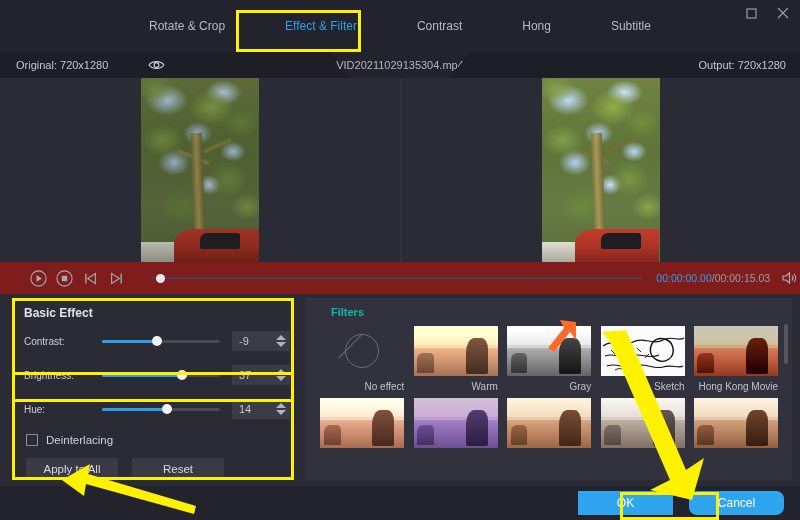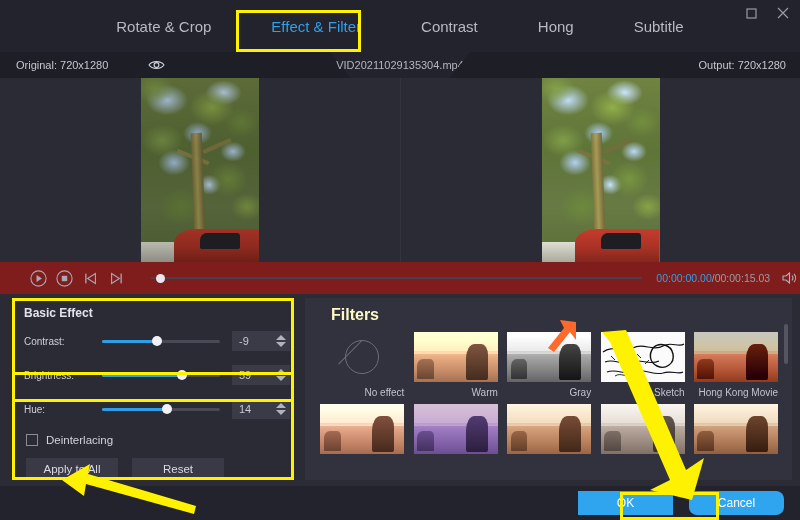--- a/index.html
+++ b/index.html
@@ -19,21 +19,21 @@
     position: absolute; left: 0; top: 0; width: 800px; height: 52px;
     background: #23232d;
     display: flex; align-items: center; justify-content: center;
   }
   .tabs { display: flex; align-items: center; gap: 0px; }
   .tab {
     position: relative;
     padding: 12px 30px;
     height: 52px;
     display: flex; align-items: center; justify-content: center;
-    font-size: 15px; color: #b9b9c2;
+    font-size: 12px; color: #b9b9c2;
     cursor: pointer;
     white-space: nowrap;
   }
   .tab.active { color: #2f9fe8; }
 
   .winctrls {
     position: absolute; right: 6px; top: 0; height: 26px;
     display: flex; align-items: center; gap: 10px;
   }
   .wbtn {
@@ -297,21 +297,21 @@
     border: 3px solid #fff200; pointer-events: none; z-index: 31;
   }
 
   
   .filters {
     position: absolute; left: 305px; top: 4px;
     width: 487px; height: 182px;
     background: #32323f;
   }
   .filters-title {
-    font-size: 16px; font-weight: bold; color: #fef9c3;
+    font-size: 11px; font-weight: bold; color: #14b8a6;
     margin: 8px 0 0 12px;
     padding-left: 14px;
   }
   .fgrid {
     display: grid;
     grid-template-columns: repeat(5, 1fr);
     gap: 6px 8px;
     margin: 8px 14px 0 14px;
   }
   .fcell { display: flex; flex-direction: column; align-items: flex-end; cursor: pointer; }
@@ -554,21 +554,21 @@
 
 
       <div class="slider-row">
         <span class="slider-label">Brightness:</span>
         <div class="slider">
           <div class="slider-track"></div>
           <div class="slider-fill" id="fill-2" style="width: 68%;"></div>
           <div class="slider-knob" id="knob-2" style="left: 68%;"></div>
         </div>
         <div class="spin">
-          <span class="spin-val">59</span>
+          <span class="spin-val">37</span>
           <span class="spin-arrows">
             <span class="ar up"></span>
             <span class="ar dn"></span>
           </span>
         </div>
       </div>
 
       <div class="slider-row">
         <span class="slider-label">Hue:</span>
         <div class="slider">

